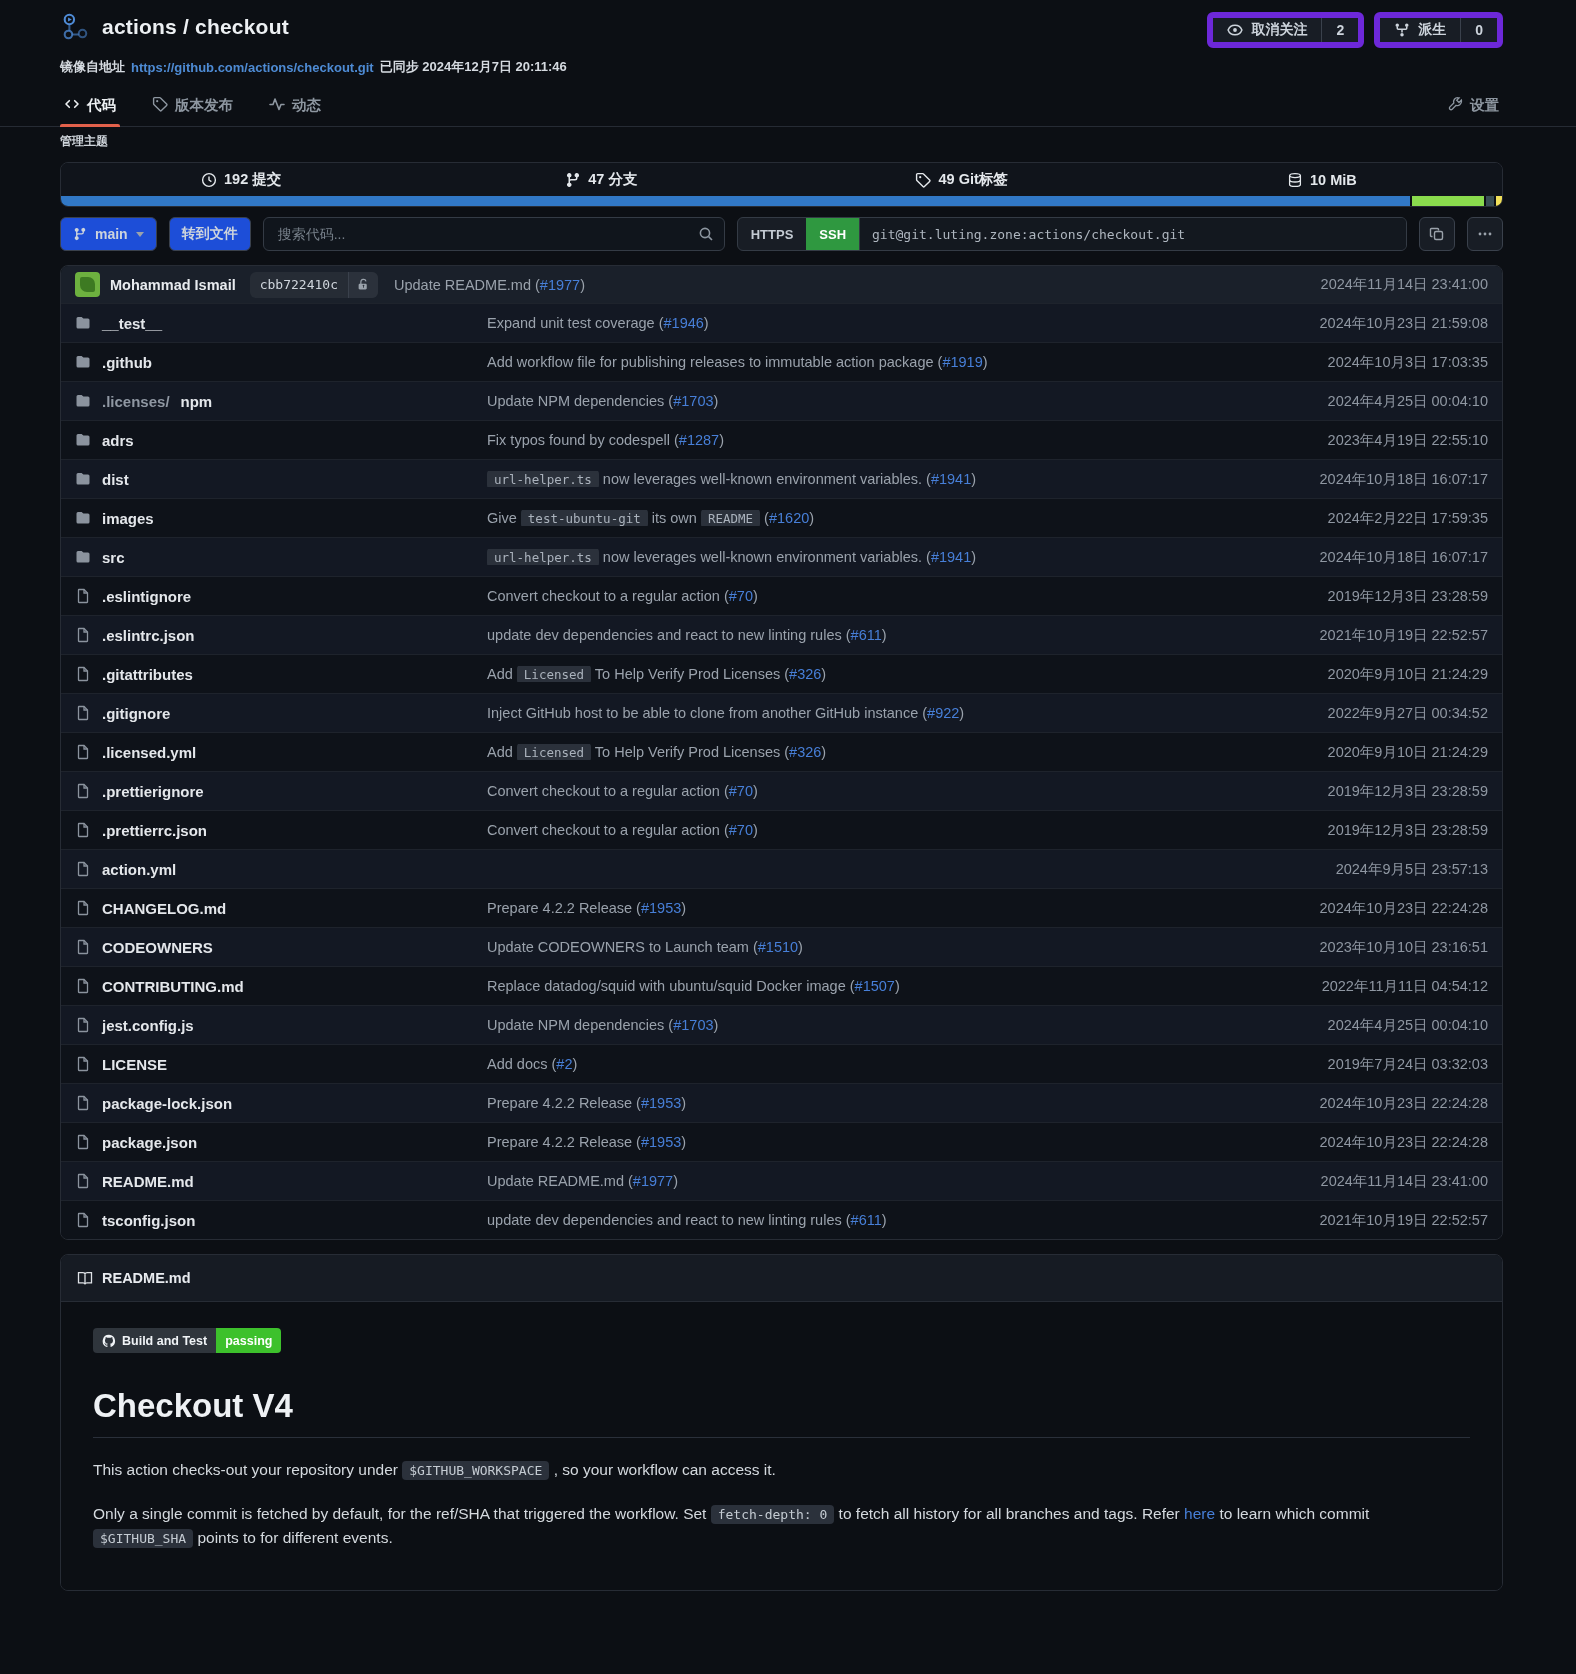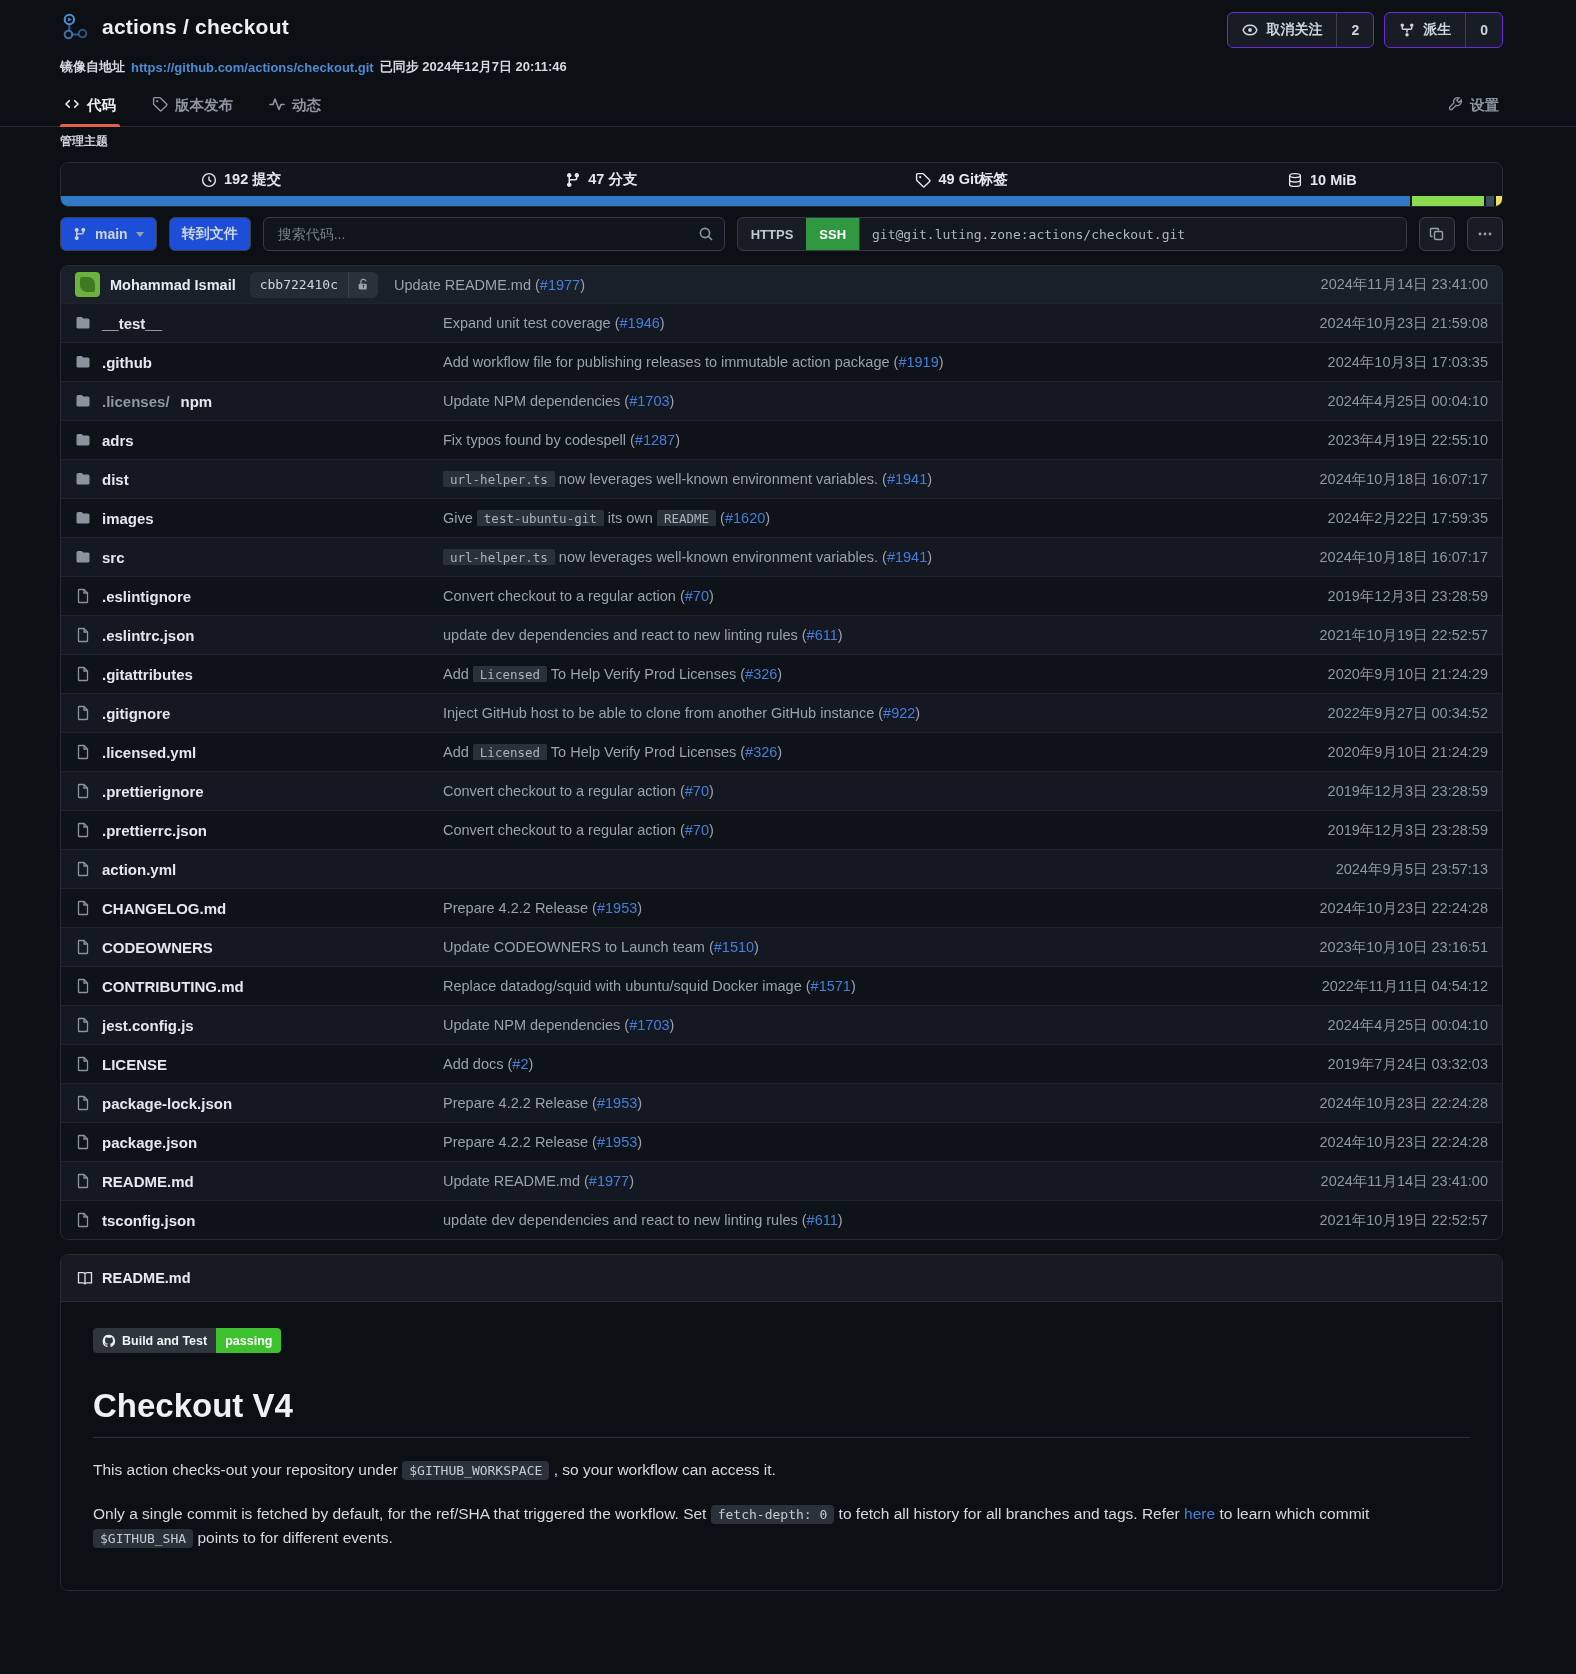--- a/index.html
+++ b/index.html
@@ -13,21 +13,21 @@
   .container { margin-left:60px; width:1443px; }
   a { text-decoration:none; cursor:pointer; }
 
   
   .top { padding-top:12px; display:flex; align-items:flex-start; }
   .repo-title { display:flex; align-items:center; gap:12px; }
   .repo-title .avatar-icon { width:30px; height:30px; }
   .repo-title h1 { font-size:21px; font-weight:700; color:#edf0f3; letter-spacing:.2px; }
   .repo-title h1 span { color:#edf0f3; }
   .top-buttons { margin-left:auto; display:flex; gap:10px; }
-  .btn-group { display:flex; align-items:stretch; height:36px; border:1px solid #6d28d9; border-radius:6px; background:#181d25; overflow:hidden; }
+  .btn-group { display:flex; align-items:stretch; height:36px; border:6px solid #6d28d9; border-radius:6px; background:#181d25; overflow:hidden; }
   .btn-main { display:flex; align-items:center; gap:8px; padding:0 14px; color:#cdd4dc; font-weight:700; font-size:14px; cursor:pointer; }
   .btn-count { display:flex; align-items:center; padding:0 14px; border-left:1px solid #3a414c; color:#cdd4dc; font-weight:700; cursor:pointer; }
   .icon16 { width:16px; height:16px; flex:none; }
   .icon14 { width:14px; height:14px; flex:none; }
 
   .mirror-line { margin-top:10px; font-size:13px; font-weight:700; color:#d5dae0; display:flex; gap:6px; align-items:center;}
   .mirror-line a { color:#4e8bd4; font-weight:700; }
 
   
   .tabs-wrap { margin-top:12px; border-bottom:1px solid #262b34; }
@@ -65,21 +65,21 @@
   
   .file-table { margin-top:14px; border:1px solid #272c35; border-radius:8px; overflow:hidden; }
   .commit-head { display:flex; align-items:center; height:37px; padding:0 14px; background:#1a202a; gap:10px; }
   .avatar { width:25px; height:25px; border-radius:4px; background:#6db13f; position:relative; overflow:hidden; flex:none; cursor:pointer; }
   .avatar::after { content:""; position:absolute; left:5px; top:5px; width:15px; height:15px; background:#3d7a22; border-radius:2px 7px 2px 7px; }
   .commit-author { font-weight:700; font-size:14.5px; color:#e8ebef; cursor:pointer; }
   .sha-chip { display:flex; align-items:stretch; height:26px; background:#262c35; border-radius:6px; overflow:hidden; margin-left:4px; cursor:pointer; }
   .sha-chip .sha { display:flex; align-items:center; padding:0 10px; font-family:"DejaVu Sans Mono","Liberation Mono",monospace; font-size:13px; color:#cfd5dc; }
   .sha-chip .lockseg { display:flex; align-items:center; padding:0 8px; border-left:1px solid #3a414c; color:#9aa2ab; background:#2b313b; }
   .commit-head .msg { margin-left:6px; }
-  .msg { font-size:14.5px; color:#9aa2ac; }
+  .msg { font-size:14.5px; color:#9aa2ac;margin-left:44px; }
   .msg a, .lnk { color:#477fd8; }
   .ic { background:#2b313b; color:#aab2bc; font-family:"DejaVu Sans Mono","Liberation Mono",monospace; font-size:12.5px; padding:2px 7px; border-radius:4px; }
   .commit-head .date { margin-left:auto; }
   .date { font-size:14.5px; color:#8f97a2; white-space:nowrap; }
   .frow { display:flex; align-items:center; height:39px; padding:0 14px; background:#0e1219; border-top:1px solid #1e232c; }
   .frow.alt { background:#131823; }
   .fname { width:368px; flex:none; display:flex; align-items:center; gap:11px; }
   .fname .icon16 { color:#8b939e; }
   .fname a { color:#e4e7eb; font-size:15px; font-weight:600; }
   .fname .prefix { color:#8f97a2; font-size:15px; font-weight:600; }
@@ -453,21 +453,21 @@
           <div class="fdate date">2023年10月10日 23:16:51</div>
         </div>
         <div class="frow">
           <div class="fname">
             <span class="icon16"><svg viewBox="0 0 16 16" width="16" height="16" fill="none" stroke="currentColor" stroke-width="1.3">
                 <path d="M4 1.5h5L12.5 5v9a.5.5 0 0 1-.5.5H4a.5.5 0 0 1-.5-.5v-12a.5.5 0 0 1 .5-.5z"></path>
                 <path d="M9 1.5V5h3.5"></path>
               </svg></span>
             <a>CONTRIBUTING.md</a>
           </div>
-          <div class="fmsg msg"><span>Replace datadog/squid with ubuntu/squid Docker image (</span><a class="lnk">#1571</a><span>)</span></div>
+          <div class="fmsg msg"><span>Replace datadog/squid with ubuntu/squid Docker image (</span><a class="lnk">#1507</a><span>)</span></div>
           <div class="fdate date">2022年11月11日 04:54:12</div>
         </div>
         <div class="frow alt">
           <div class="fname">
             <span class="icon16"><svg viewBox="0 0 16 16" width="16" height="16" fill="none" stroke="currentColor" stroke-width="1.3">
                 <path d="M4 1.5h5L12.5 5v9a.5.5 0 0 1-.5.5H4a.5.5 0 0 1-.5-.5v-12a.5.5 0 0 1 .5-.5z"></path>
                 <path d="M9 1.5V5h3.5"></path>
               </svg></span>
             <a>jest.config.js</a>
           </div>

